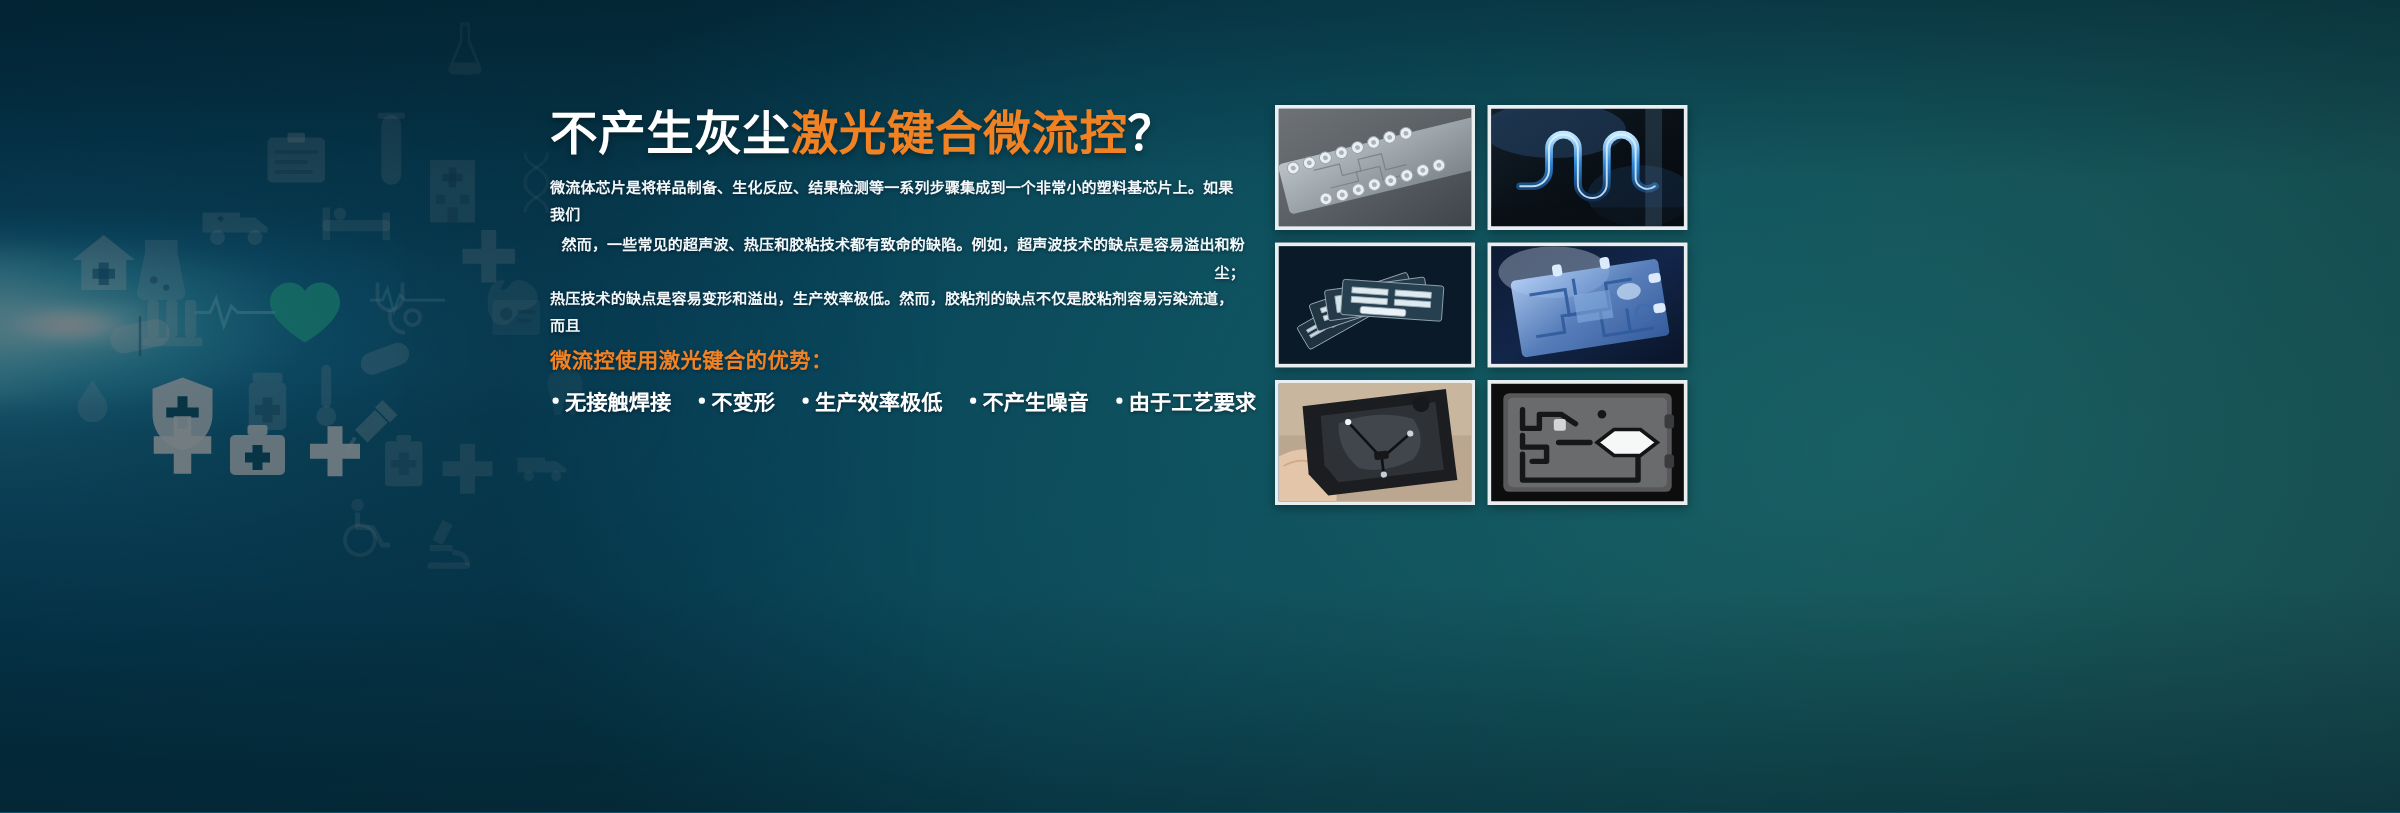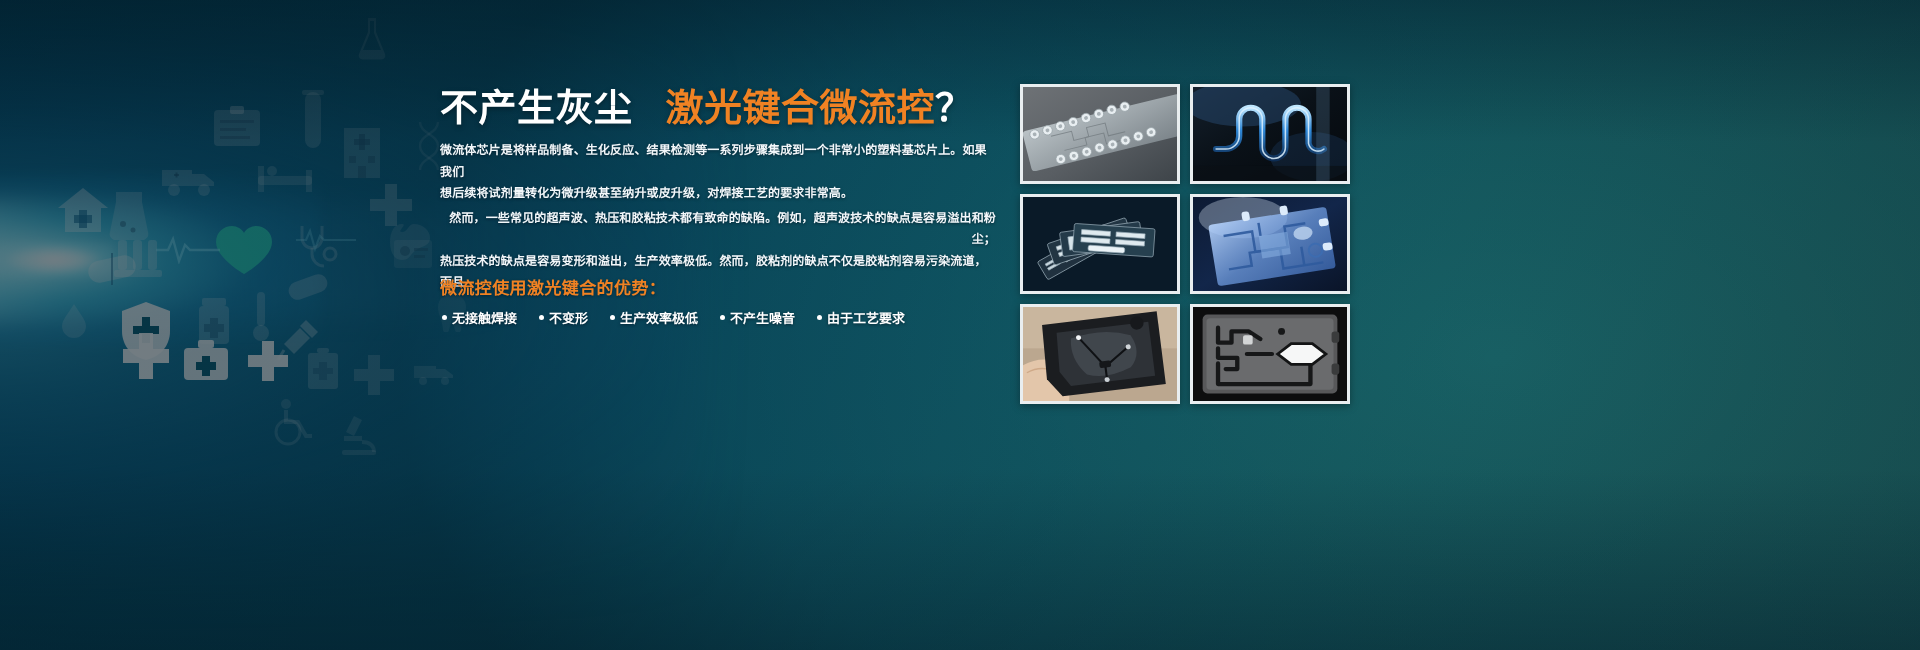--- a/index.html
+++ b/index.html
@@ -62,21 +62,21 @@
   
   .textcol{position:absolute;left:440px;top:0;width:560px;height:650px;}
 
   .headline{
     position:absolute;left:0;top:87px;
     font-size:38px;line-height:42px;font-weight:700;
     letter-spacing:.5px;white-space:nowrap;
     text-shadow:0 2px 5px rgba(0,0,0,.35);
   }
   .headline .w{color:#ffffff;}
-  .headline .o{color:#f08223;margin-left:33px;}
+  .headline .o{color:#f08223;}
 
   .para{
     position:absolute;left:0;top:140px;width:556px;
     font-size:12px;line-height:21.5px;color:#f2f7fa;font-weight:700;
     text-shadow:0 1px 3px rgba(0,10,20,.55);
     letter-spacing:.15px;
   }
   .para p{margin:0;}
   .para .blk2{margin-top:3px;text-align:right;}
 
@@ -85,21 +85,21 @@
     font-size:17px;font-weight:700;color:#f08223;letter-spacing:.4px;
     text-shadow:0 1px 3px rgba(0,10,20,.5);
   }
 
   .bullets{
     position:absolute;left:2px;top:308px;width:560px;
     display:flex;align-items:center;
   }
   .bullet{
     display:flex;align-items:center;color:#ffffff;font-weight:700;
-    font-size:13px;white-space:nowrap;
+    font-size:17px;white-space:nowrap;
     text-shadow:0 1px 3px rgba(0,10,20,.55);
   }
   .bullet .dot{
     width:5px;height:5px;border-radius:50%;background:#ffffff;
     margin-right:5px;flex:0 0 auto;
   }
   .bullet + .bullet{margin-left:22px;}
 
   
   .grid{
@@ -280,21 +280,20 @@
   <div class="vignette"></div>
 
   <div class="textcol">
 
     <div class="headline">
       <span class="w">不产生灰尘</span><span class="o">激光键合微流控</span><span class="w">？</span>
     </div>
 
     <div class="para">
       <p>微流体芯片是将样品制备、生化反应、结果检测等一系列步骤集成到一个非常小的塑料基芯片上。如果我们</p>
-      <p>想后续将试剂量转化为微升级甚至纳升或皮升级，对焊接工艺的要求非常高。</p>
       <p class="blk2">然而，一些常见的超声波、热压和胶粘技术都有致命的缺陷。例如，超声波技术的缺点是容易溢出和粉尘；</p>
       <p>热压技术的缺点是容易变形和溢出，生产效率极低。然而，胶粘剂的缺点不仅是胶粘剂容易污染流道，而且</p>
     </div>
 
     <div class="subhead">微流控使用激光键合的优势：</div>
 
     <div class="bullets">
       <div class="bullet">
         <span class="dot"></span>
         <span>无接触焊接</span>

